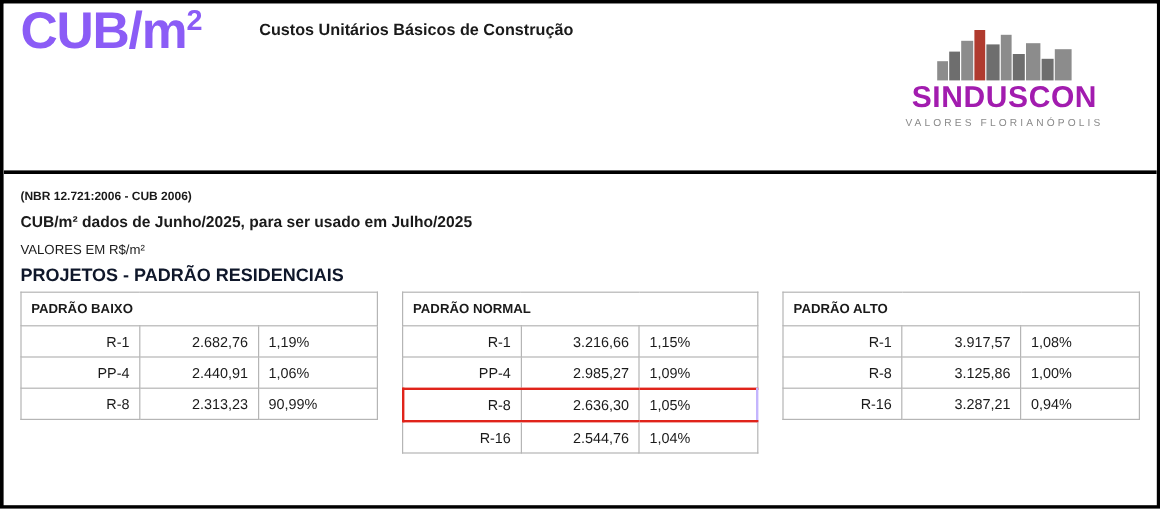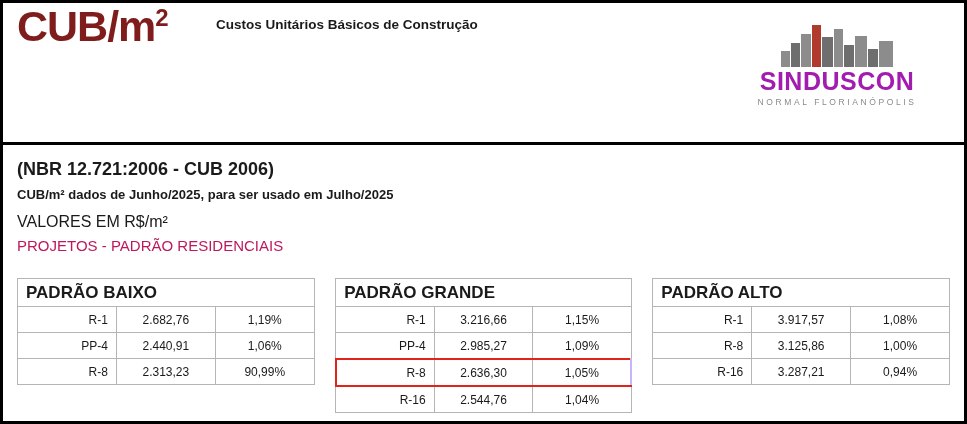--- a/index.html
+++ b/index.html
@@ -26,21 +26,21 @@
     box-sizing: border-box;
     border-bottom: 3px solid #000000;
     background: #ffffff;
   }
   .cub-logo {
     position: absolute;
     left: 14px;
     top: 2px;
     font-size: 43px;
     font-weight: bold;
-    color: #7f1d1d;
+    color: #8b5cf6;
     letter-spacing: -1px;
     line-height: 1;
   }
   .cub-logo sup {
     font-size: 24px;
     vertical-align: super;
     line-height: 0;
   }
   .header-subtitle {
     position: absolute;
@@ -83,41 +83,41 @@
     letter-spacing: 2.6px;
     color: #8a8a8a;
     margin-top: 3px;
   }
   
   .content {
     position: relative;
     padding: 14px 14px 0 14px;
   }
   .line-nbr {
-    font-size: 18px;
+    font-size: 10px;
     font-weight: bold;
     color: #1a1a1a;
     margin-bottom: 7px;
   }
   .line-period {
     font-size: 13px;
     font-weight: bold;
     color: #1a1a1a;
     margin-bottom: 11px;
   }
   .line-values {
-    font-size: 16px;
+    font-size: 11px;
     color: #1a1a1a;
     margin-bottom: 6px;
   }
   .section-title {
     font-size: 15px;
-    font-weight: normal;
-    color: #be185d;
-    margin-bottom: 24px;
+    font-weight: bold;
+    color: #0f172a;
+    margin-bottom: 5px;
   }
   
   .tables {
     display: flex;
     gap: 20px;
   }
   .tbl-wrap {
     flex: 1 1 0;
   }
   table.cub {
@@ -130,26 +130,26 @@
   table.cub td {
     border: 1px solid #b5b5b5;
     height: 25px;
     padding: 0 8px;
     background: #ffffff;
     white-space: nowrap;
     overflow: hidden;
   }
   table.cub td.head {
     font-weight: bold;
-    font-size: 17px;
+    font-size: 11px;
     height: 27px;
   }
   td.c-label { width: 47%; text-align: right; }
-  td.c-value { width: 30%; text-align: center; padding-right: 22px; }
-  td.c-pct   { width: 23%; text-align: center; padding-right: 10px; margin-top: 36px; }
+  td.c-value { width: 30%; text-align: right; padding-right: 22px; }
+  td.c-pct   { width: 23%; text-align: left; padding-right: 10px; margin-top: 36px; }
   tr.highlight td {
     border-top: 2px solid #e0241b;
     border-bottom: 2px solid #e0241b;
   }
   tr.highlight td:first-child { border-left: 2px solid #e0241b; }
   tr.highlight td:last-child  { border-right: 2px solid #c4b5fd; }
   .empty-cell { border: none !important; background: transparent !important; }
 </style>
 </head>
 <body>
@@ -168,21 +168,21 @@
         <span class="bar" style="left:20px; width:10px; height:33px;"></span>
         <span class="bar red" style="left:31px; width:9px;  height:42px;"></span>
         <span class="bar dark" style="left:41px; width:11px; height:30px;"></span>
         <span class="bar" style="left:53px; width:9px;  height:38px;"></span>
         <span class="bar dark" style="left:63px; width:10px; height:22px;"></span>
         <span class="bar" style="left:74px; width:12px; height:31px;"></span>
         <span class="bar dark" style="left:87px; width:10px; height:18px;"></span>
         <span class="bar" style="left:98px; width:14px; height:26px;"></span>
       </div>
       <div class="sinduscon-name">SINDUSCON</div>
-      <div class="sinduscon-region">NORMAL FLORIANÓPOLIS</div>
+      <div class="sinduscon-region">VALORES FLORIANÓPOLIS</div>
     </div>
   </div>
 
   <div class="content">
     <div class="line-nbr">(NBR 12.721:2006 - CUB 2006)</div>
     <div class="line-period">CUB/m² dados de Junho/2025, para ser usado em Julho/2025</div>
     <div class="line-values">VALORES EM R$/m²</div>
     <div class="section-title">PROJETOS - PADRÃO RESIDENCIAIS</div>
 
     <div class="tables">
@@ -209,21 +209,21 @@
               <td class="c-pct">90,99%</td>
             </tr>
           </tbody>
         </table>
       </div>
 
       <div class="tbl-wrap">
         <table class="cub">
           <tbody>
             <tr>
-              <td class="head" colspan="3">PADRÃO GRANDE</td>
+              <td class="head" colspan="3">PADRÃO NORMAL</td>
             </tr>
             <tr>
               <td class="c-label">R-1</td>
               <td class="c-value">3.216,66</td>
               <td class="c-pct">1,15%</td>
             </tr>
             <tr>
               <td class="c-label">PP-4</td>
               <td class="c-value">2.985,27</td>
               <td class="c-pct">1,09%</td>

